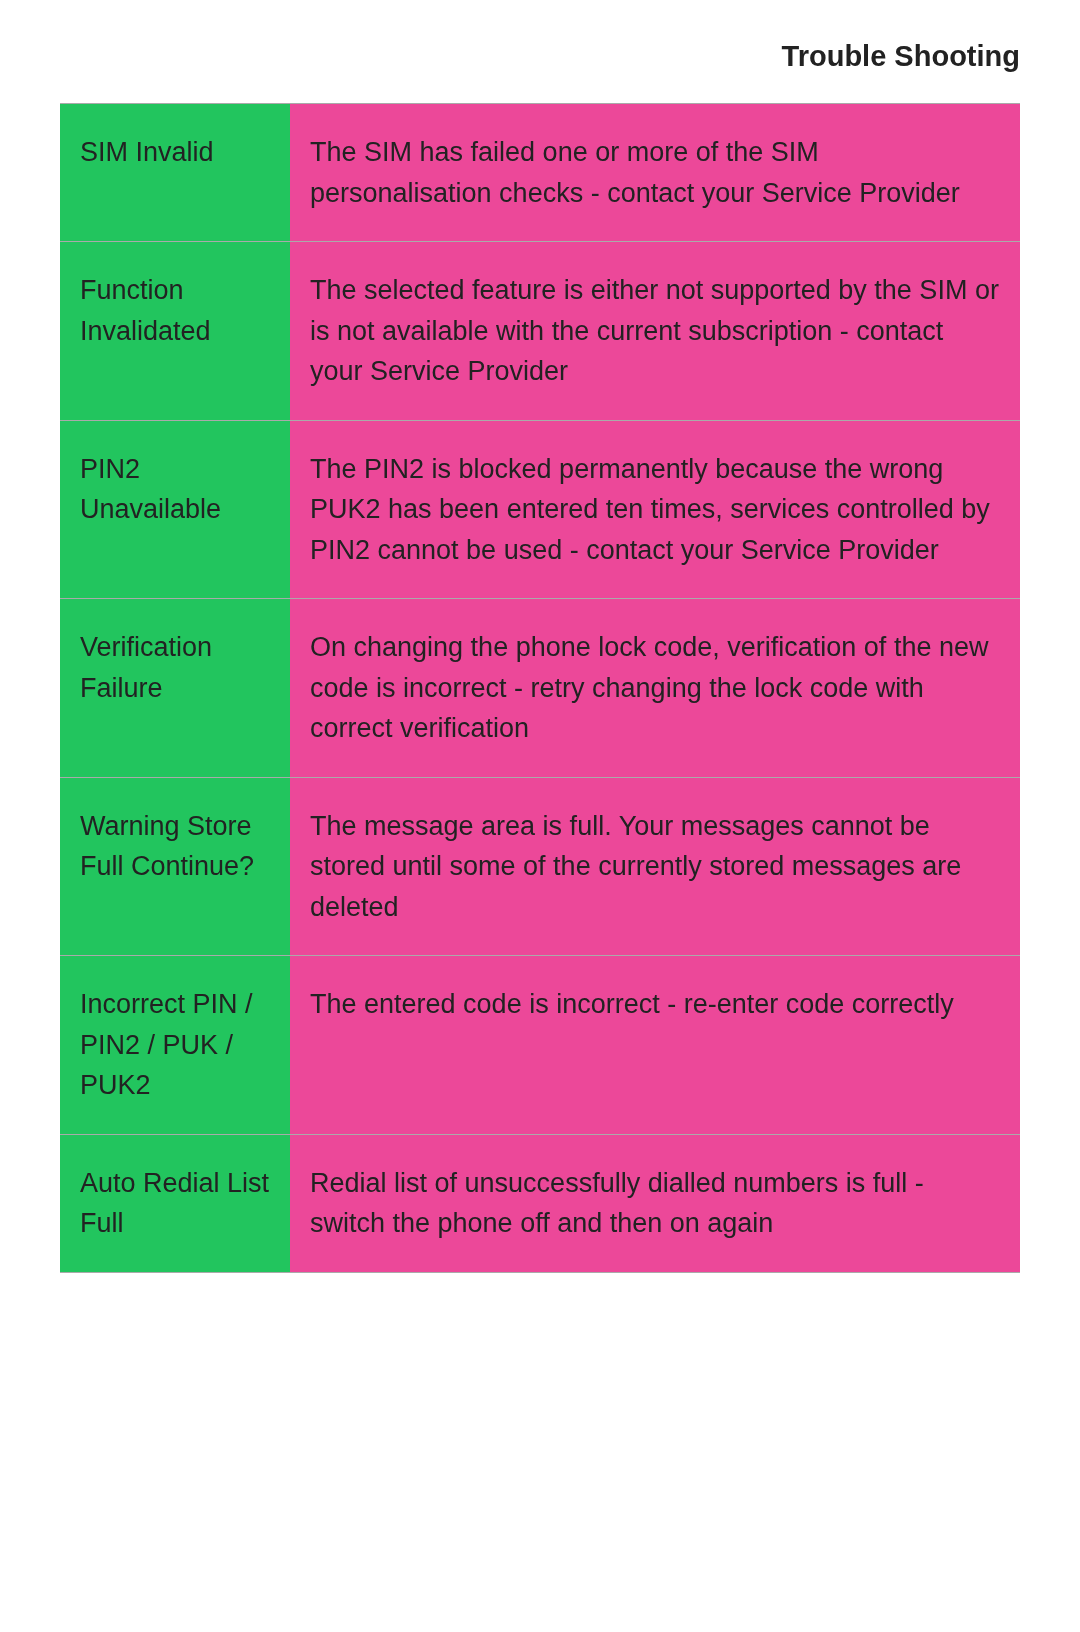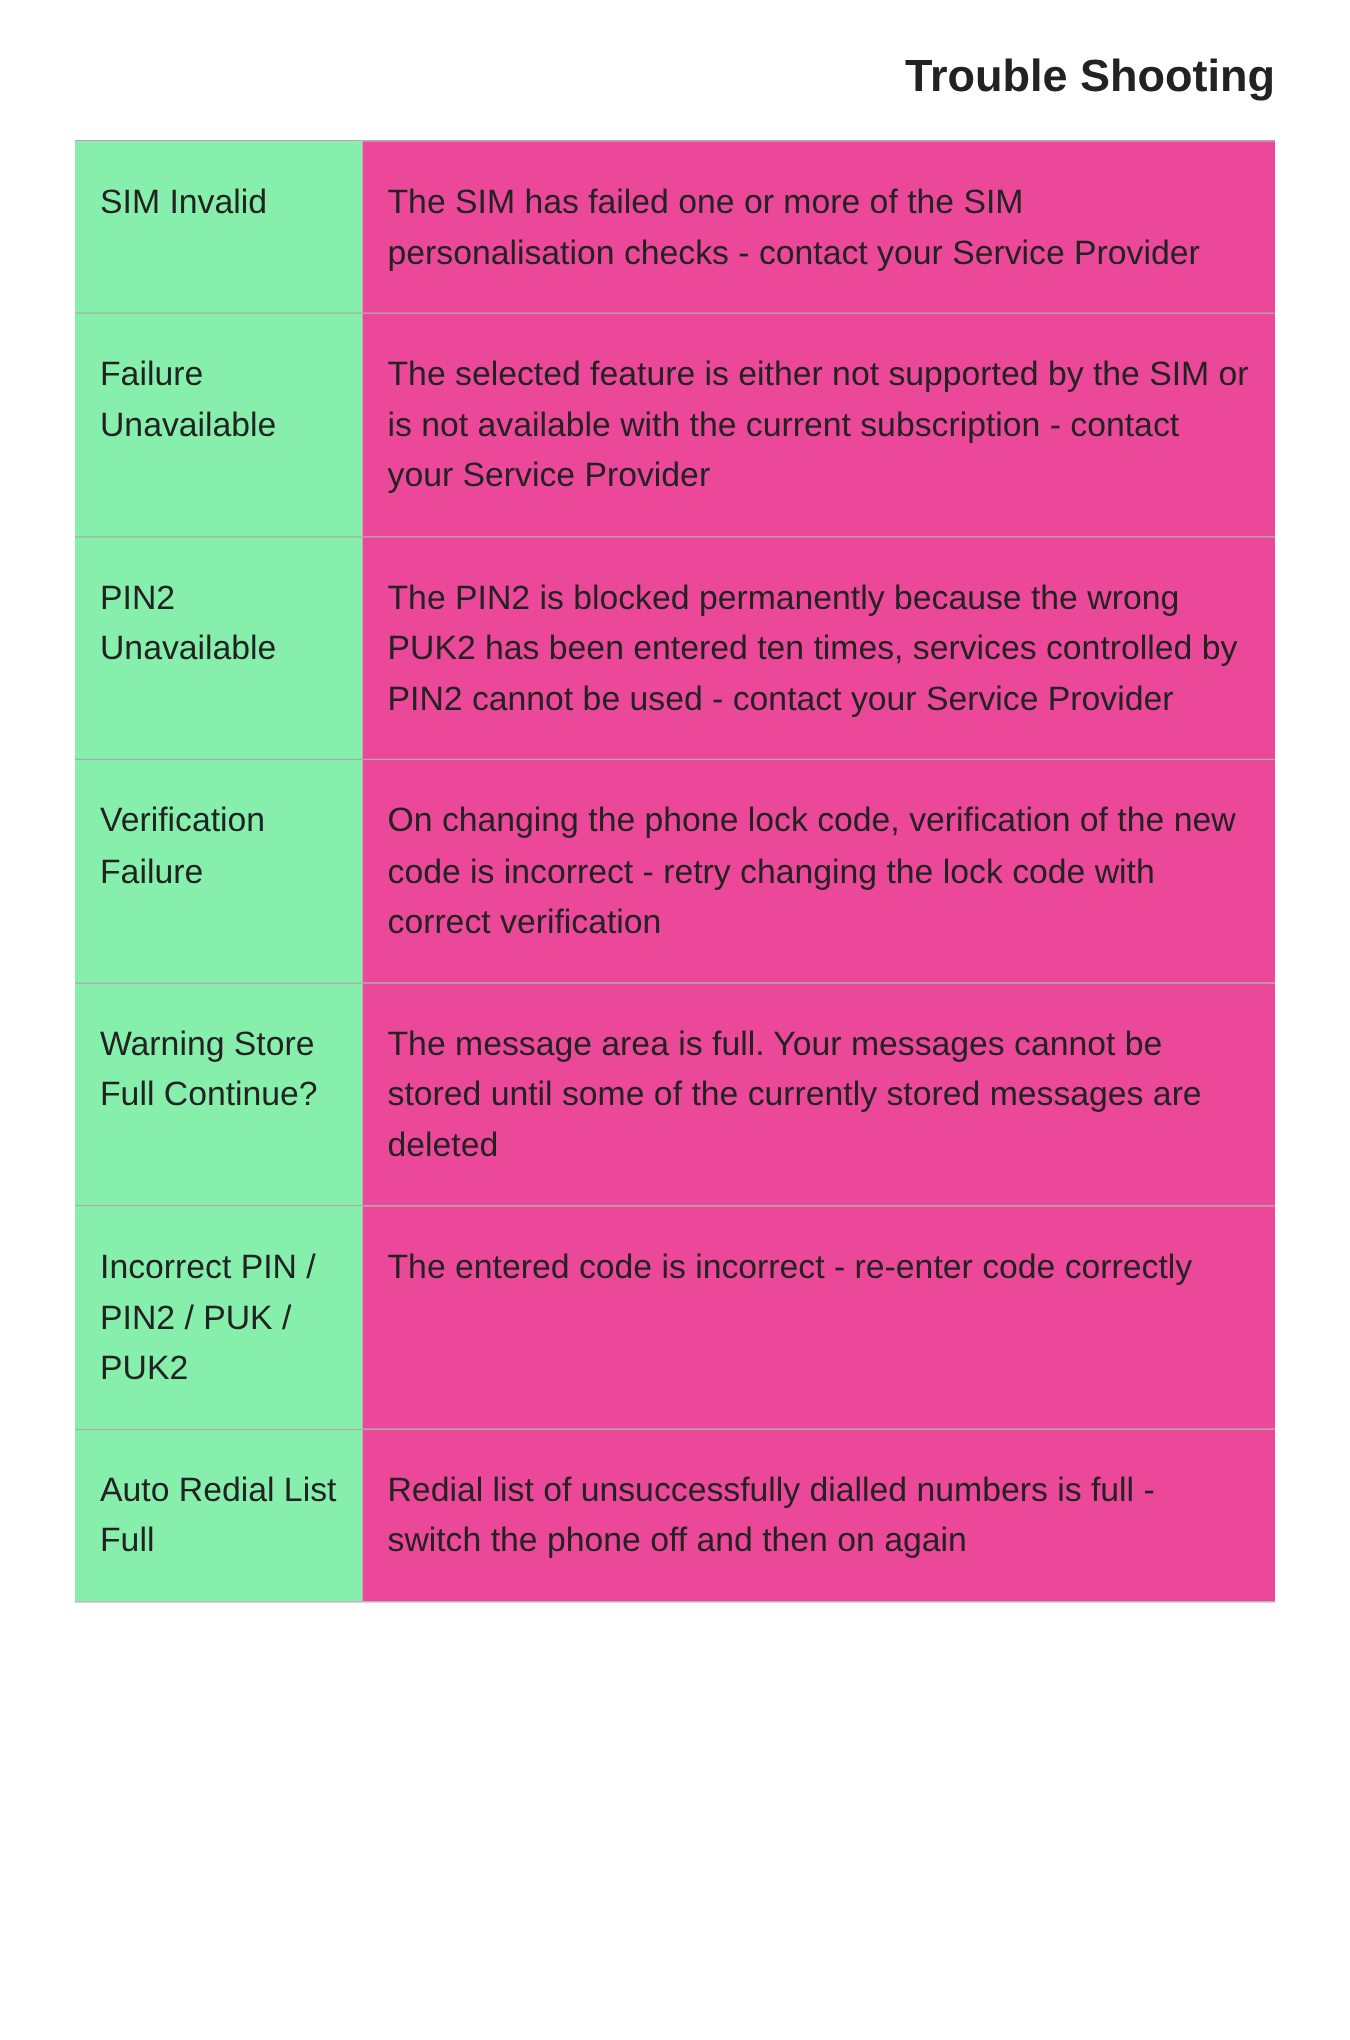--- a/index.html
+++ b/index.html
@@ -15,21 +15,21 @@
       font-family: Arial, Helvetica, sans-serif;
       font-size: 28px;
       color: #222222;
       position: relative;
     }
 
     .page-header {
       text-align: right;
       padding: 40px 60px 20px 60px;
       font-weight: bold;
-      font-size: 36px;
+      font-size: 29px;
     }
 
     .table-container {
       padding: 10px 60px 60px 60px;
     }
 
     .trouble-table {
       width: 100%;
       border-collapse: collapse;
     }
@@ -43,21 +43,21 @@
     }
 
     .trouble-table td {
       padding: 28px 20px;
       vertical-align: top;
       line-height: 1.5;
     }
 
     .col-term {
       width: 230px;
-      background-color: #86efac;
+      background-color: #22c55e;
       font-size: 27px;
     }
 
     .col-desc {
       background-color: #ec4899;
       font-size: 27px;
     }
   </style>
 </head>
 <body>
@@ -67,21 +67,21 @@
 </div>
 
 <div class="table-container">
   <table class="trouble-table">
     <tbody id="table-body">
     <tr>
           <td class="col-term">SIM Invalid</td>
           <td class="col-desc">The SIM has failed one or more of the SIM personalisation checks - contact your Service Provider</td>
         </tr>
         <tr>
-          <td class="col-term">Failure Unavailable</td>
+          <td class="col-term">Function Invalidated</td>
           <td class="col-desc">The selected feature is either not supported by the SIM or is not available with the current subscription - contact your Service Provider</td>
         </tr>
         <tr>
           <td class="col-term">PIN2 Unavailable</td>
           <td class="col-desc">The PIN2 is blocked permanently because the wrong PUK2 has been entered ten times, services controlled by PIN2 cannot be used - contact your Service Provider</td>
         </tr>
         <tr>
           <td class="col-term">Verification Failure</td>
           <td class="col-desc">On changing the phone lock code, verification of the new code is incorrect - retry changing the lock code with correct verification</td>
         </tr>

